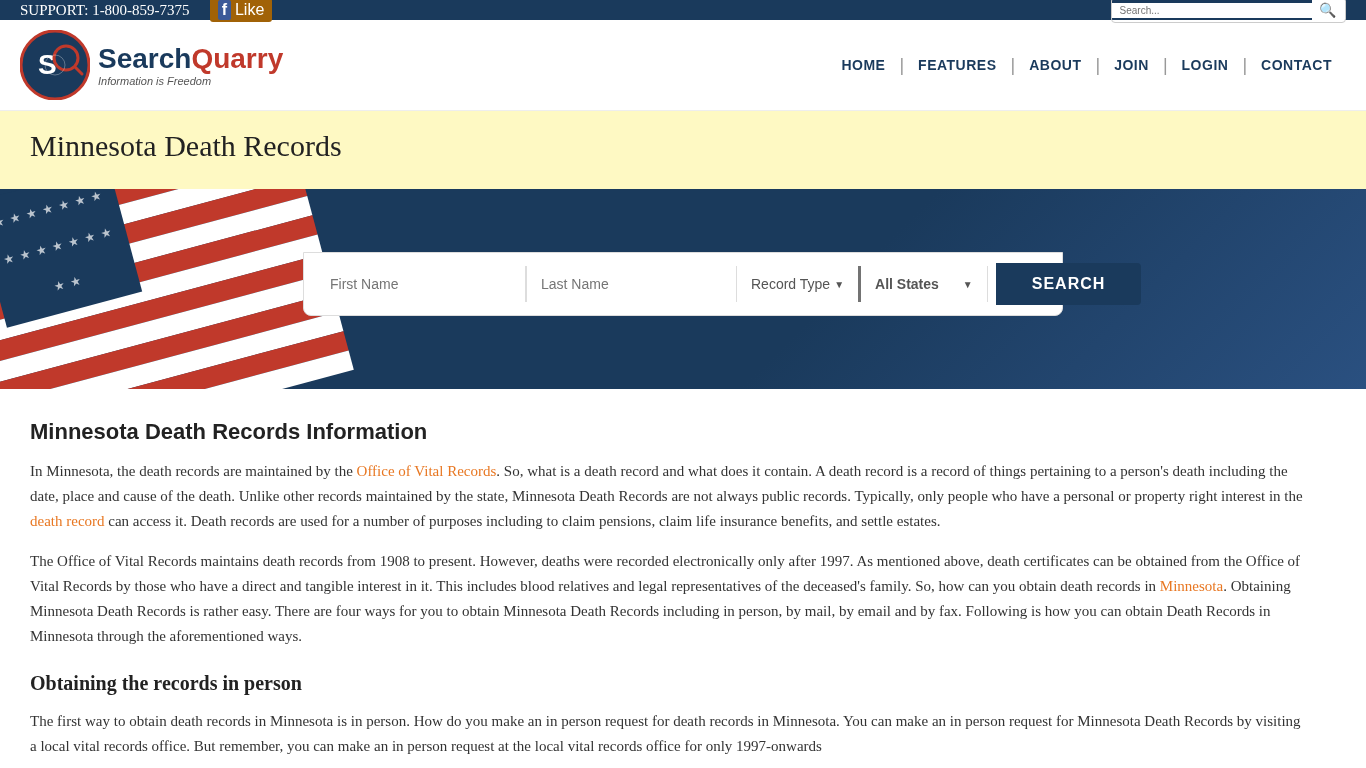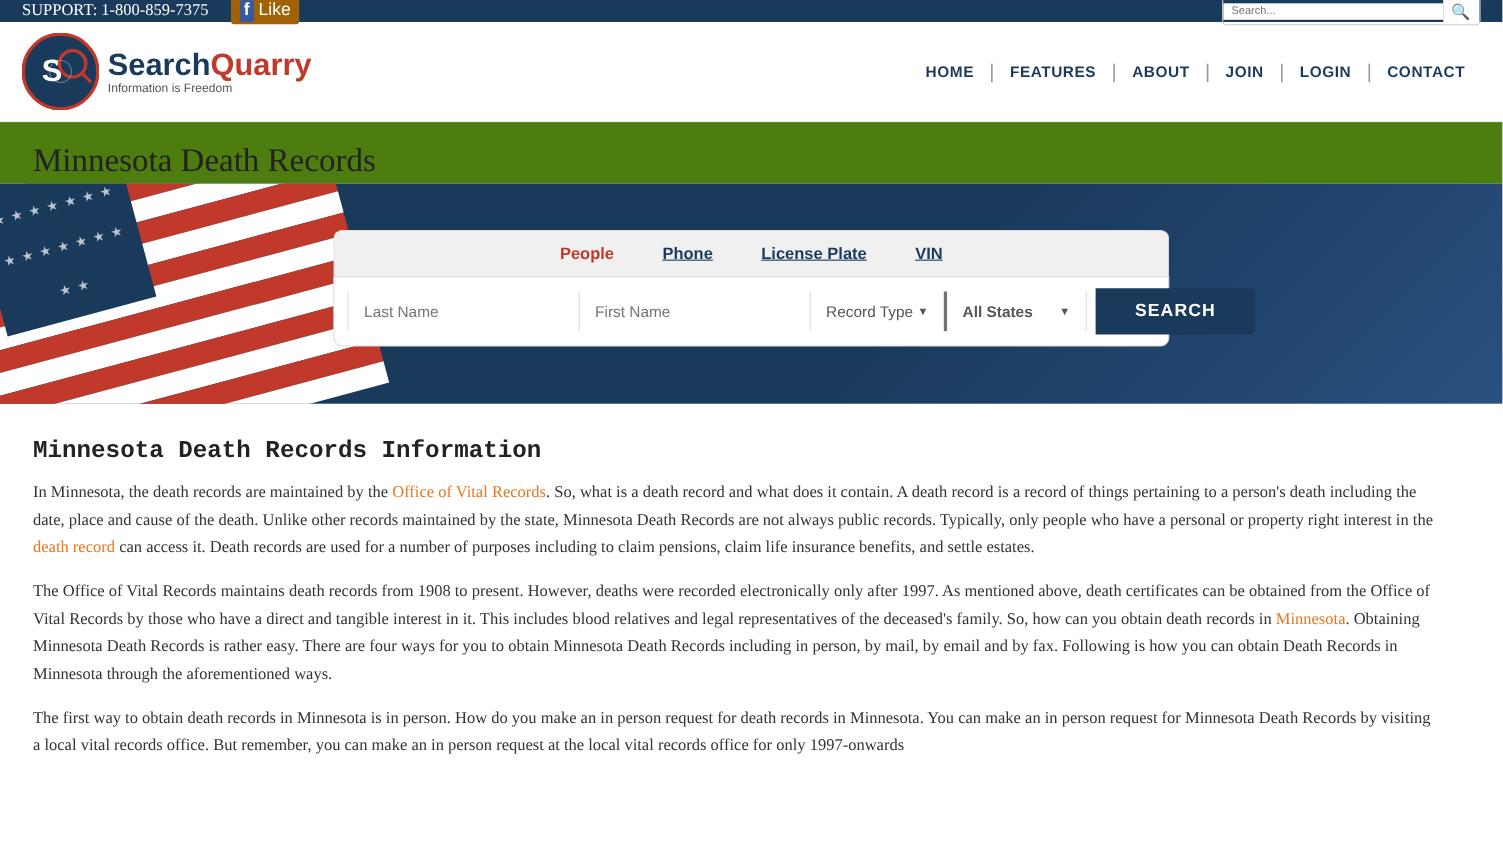--- a/index.html
+++ b/index.html
@@ -89,20 +89,21 @@
     .logo-name {
       font-size: 28px;
       font-family: Arial, sans-serif;
       font-weight: bold;
       color: #1a3a5c;
     }
     .logo-tagline {
       font-size: 11px;
       color: #555;
       font-family: Arial, sans-serif;
+      font-style: italic;
     }
     nav {
       display: flex;
       align-items: center;
       gap: 0;
       font-family: Arial, sans-serif;
       font-size: 14px;
     }
     nav a {
       color: #1a3a5c;
@@ -111,22 +112,22 @@
       padding: 0 14px;
       letter-spacing: 0.5px;
     }
     nav .sep {
       color: #999;
       font-size: 18px;
     }
 
     
     #page-title-section {
-      padding: 18px 30px 4px 30px;
-      background: #4d7c0f;
+      padding: 18px 30px 26px 30px;
+      background: #fef9c3;
     }
     #page-title-section h1 {
       font-size: 30px;
       font-weight: normal;
       color: #222;
       font-family: Georgia, serif;
     }
 
     
     #hero {
@@ -276,21 +277,21 @@
     
     #content {
       padding: 30px 30px;
       max-width: 1340px;
     }
     #content h2 {
       font-size: 22px;
       font-weight: bold;
       color: #222;
       margin-bottom: 14px;
-      font-family: Liberation Mono, monospace;
+      font-family: Liberation Sans, sans-serif;
     }
     #content h3 {
       font-size: 20px;
       font-weight: bold;
       color: #222;
       margin-bottom: 14px;
       margin-top: 24px;
       font-family: Georgia, serif;
     }
     #content p {
@@ -382,29 +383,23 @@
       <span class="star">★</span>
       <span class="star">★</span>
       <span class="star">★</span>
       <span class="star">★</span>
       <span class="star">★</span>
       <span class="star">★</span>
     </div>
   </div>
 
   <div class="search-widget">
-    <div class="search-tabs">
-      <button class="search-tab active">People</button>
-      <button class="search-tab">Phone</button>
-      <button class="search-tab">License Plate</button>
-      <button class="search-tab">VIN</button>
-    </div>
     <div class="search-form-row">
+      <input type="text" placeholder="First Name" style="">
       <input type="text" style="border-left: 1px solid rgb(221, 221, 221);" placeholder="Last Name">
-      <input type="text" placeholder="First Name" style="">
       <div class="record-type-dropdown">
         <span>Record Type</span>
         <span class="arrow">▼</span>
       </div>
       <div class="state-dropdown">
         <span>All States</span>
         <span class="arrow">▼</span>
       </div>
       <button class="search-btn">SEARCH</button>
     </div>
@@ -412,16 +407,17 @@
 </div>
 
 <div id="content">
   <h2>Minnesota Death Records Information</h2>
   <p>
     In Minnesota, the death records are maintained by the <a href="#" class="link-orange">Office of Vital Records</a>. So, what is a death record and what does it contain. A death record is a record of things pertaining to a person's death including the date, place and cause of the death. Unlike other records maintained by the state, Minnesota Death Records are not always public records. Typically, only people who have a personal or property right interest in the <a href="#" class="link-orange">death record</a> can access it. Death records are used for a number of purposes including to claim pensions, claim life insurance benefits, and settle estates.
   </p>
   <p>
     The Office of Vital Records maintains death records from 1908 to present. However, deaths were recorded electronically only after 1997. As mentioned above, death certificates can be obtained from the Office of Vital Records by those who have a direct and tangible interest in it. This includes blood relatives and legal representatives of the deceased's family. So, how can you obtain death records in <a href="#" class="link-orange">Minnesota</a>. Obtaining Minnesota Death Records is rather easy. There are four ways for you to obtain Minnesota Death Records including in person, by mail, by email and by fax. Following is how you can obtain Death Records in Minnesota through the aforementioned ways.
   </p>
+  <h3>Obtaining the records in person</h3>
   <p>
     The first way to obtain death records in Minnesota is in person. How do you make an in person request for death records in Minnesota. You can make an in person request for Minnesota Death Records by visiting a local vital records office. But remember, you can make an in person request at the local vital records office for only 1997-onwards
   </p>
 </div>
 
 </body></html>

